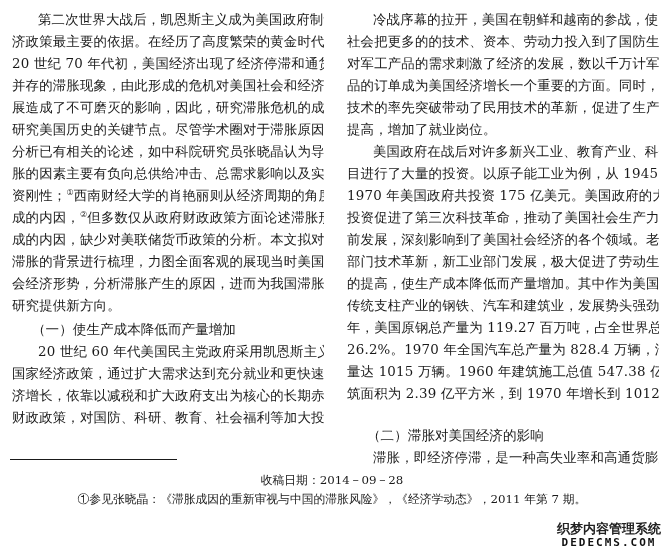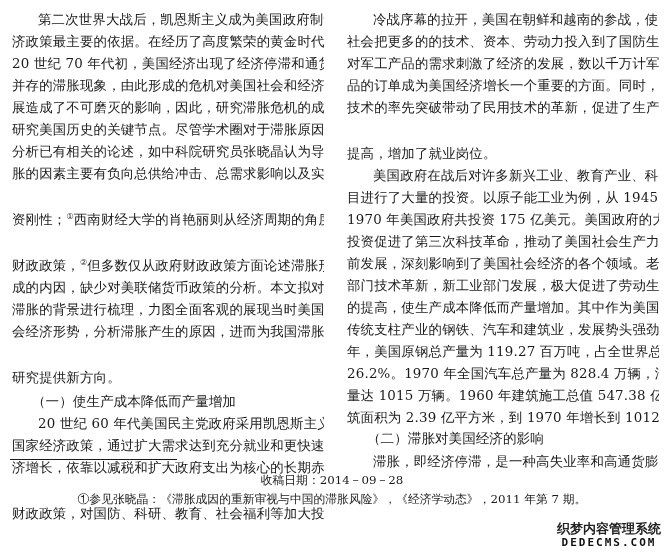--- a/index.html
+++ b/index.html
@@ -9,25 +9,25 @@
     color: #1a1a1a;
   }
   .col { position: absolute; top: 9px; width: 312px; }
   .col-left { left: 12px; }
   .col-right { left: 347px; }
   .line {
     height: 22px; line-height: 22px; font-size: 13.4px;
     white-space: nowrap; overflow: hidden; letter-spacing: 0.2px;
     text-align: justify; text-align-last: justify;
   }
-  .line.last { text-align-last: left; margin-top: 24px; }
+  .line.last { text-align-last: left; }
   .line.indent { padding-left: 26px; }
   .h1 { height: 30px; line-height: 32px; font-size: 13.6px; padding-left: 26px; font-family: "DejaVu Sans", "Liberation Sans", sans-serif; }
   .h2 { height: 24px; line-height: 24px; font-size: 13.6px; padding-left: 20px; font-family: "DejaVu Sans", "Liberation Sans", sans-serif; }
-  .h2r { height: 22px; line-height: 22px; font-size: 13.6px; padding-left: 20px; font-family: Liberation Mono, monospace; }
+  .h2r { height: 22px; line-height: 22px; font-size: 13.6px; padding-left: 20px; font-family: Liberation Sans, sans-serif; margin-top: 20px; }
   sup { font-size: 8px; line-height: 0; vertical-align: super; }
   .rule { position: absolute; left: 10px; top: 459px; width: 167px; height: 1px; background: #1a1a1a; }
   .footnotes { position: absolute; left: 12px; top: 471px; width: 640px; }
   .fn { height: 19px; line-height: 19px; font-size: 11.8px; white-space: nowrap; text-align: center; }
   .watermark {
     position: absolute; left: 557px; top: 521px; width: 104px; height: 32px;
     text-align: center; font-family: "DejaVu Sans", sans-serif; font-weight: bold;
   }
   .wm-cn { font-size: 13px; line-height: 15px; color: #222; letter-spacing: 0px;
     text-shadow: 1px 0 0 #fff, -1px 0 0 #fff, 0 1px 0 #fff, 0 -1px 0 #fff; }
@@ -40,21 +40,21 @@
   <div>
     <div class="line indent">第二次世界大战后，凯恩斯主义成为美国政府制订经</div>
     <div class="line">济政策最主要的依据。在经历了高度繁荣的黄金时代后，</div>
     <div class="line">20 世纪 70 年代初，美国经济出现了经济停滞和通货膨胀</div>
     <div class="line">并存的滞胀现象，由此形成的危机对美国社会和经济的发</div>
     <div class="line">展造成了不可磨灭的影响，因此，研究滞胀危机的成因是</div>
     <div class="line">研究美国历史的关键节点。尽管学术圈对于滞胀原因的</div>
     <div class="line">分析已有相关的论述，如中科院研究员张晓晶认为导致滞</div>
     <div class="line">胀的因素主要有负向总供给冲击、总需求影响以及实际工</div>
     <div class="line last"><span>资刚性；</span><sup>①</sup><span>西南财经大学的肖艳丽则从经济周期的角度分</span></div>
-    <div class="line last"><span>财政政策，</span><sup>②</sup><span>但多数仅从政府财政政策方面论述滞胀形</span></div>
+    <div class="line last"><span>成的内因，</span><sup>②</sup><span>但多数仅从政府财政政策方面论述滞胀形</span></div>
     <div class="line">成的内因，缺少对美联储货币政策的分析。本文拟对美国</div>
     <div class="line">滞胀的背景进行梳理，力图全面客观的展现当时美国的社</div>
     <div class="line">会经济形势，分析滞胀产生的原因，进而为我国滞胀问题</div>
     <div class="line last">研究提供新方向。</div>
   </div>
   <div class="h2">（一）使生产成本降低而产量增加</div>
   <div>
     <div class="line indent">20 世纪 60 年代美国民主党政府采用凯恩斯主义作为</div>
     <div class="line">国家经济政策，通过扩大需求达到充分就业和更快速的经</div>
     <div class="line">济增长，依靠以减税和扩大政府支出为核心的长期赤字的</div>

